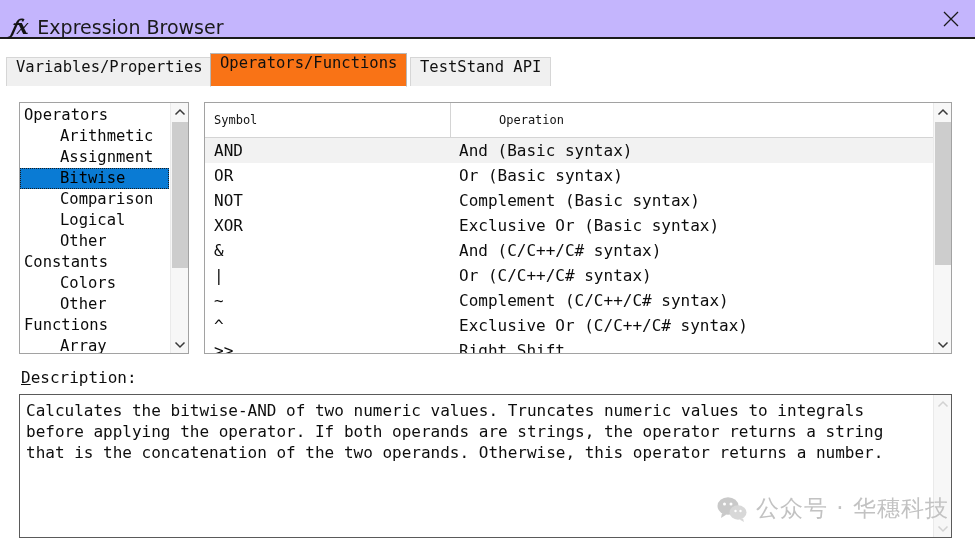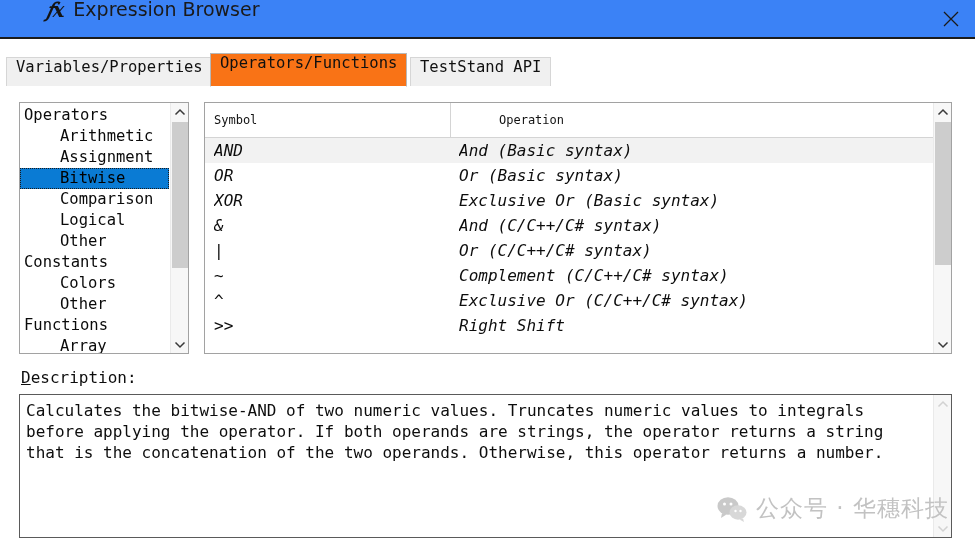--- a/index.html
+++ b/index.html
@@ -15,25 +15,24 @@
     background: #ffffff;
     position: relative;
   }
 
   
   .titlebar {
     position: absolute;
     left: 0; top: 0;
     width: 975px;
     height: 39px;
-    background: #3b82f6;
+    background: #c4b5fd;
     border-bottom: 2px solid #1b1b1b;
     display: flex;
-    align-items: flex-start;
-    padding-left: 36px;
+    align-items: flex-end;
   }
   .fx-icon {
     margin-left: 10px;
     font-family: "DejaVu Serif", "Liberation Serif", serif;
     font-style: italic;
     font-weight: bold;
     font-size: 20px;
     color: #141414;
     letter-spacing: -1px;
     line-height: 1;
@@ -169,21 +168,20 @@
   .list-header .col.sym { left: 0; width: 245px; }
   .list-header .col.op  { left: 245px; border-left: 1px solid #d4d4d4; width: 482px; padding-left: 48px; }
 
   .list-rows { position: relative; }
   .list-row {
     position: relative;
     height: 25px;
     line-height: 25px;
     cursor: default;
     white-space: nowrap;
-    font-style: italic;
   }
   .list-row.selected { background: #f2f2f2; }
   .list-row .c-sym,
   .list-row .c-op {
     position: absolute;
     top: 0;
     height: 25px;
     font-size: 16px;
     color: #0d0d0d;
     white-space: nowrap;
@@ -337,20 +335,24 @@
   <div class="list-rows" id="list-rows">
       <div class="list-row selected">
         <span class="c-sym">AND</span>
         <span class="c-op">And (Basic syntax)</span>
       </div>
       <div class="list-row">
         <span class="c-sym">OR</span>
         <span class="c-op">Or (Basic syntax)</span>
       </div>
       <div class="list-row">
+        <span class="c-sym">NOT</span>
+        <span class="c-op">Complement (Basic syntax)</span>
+      </div>
+      <div class="list-row">
         <span class="c-sym">XOR</span>
         <span class="c-op">Exclusive Or (Basic syntax)</span>
       </div>
       <div class="list-row">
         <span class="c-sym">&amp;</span>
         <span class="c-op">And (C/C++/C# syntax)</span>
       </div>
       <div class="list-row">
         <span class="c-sym">|</span>
         <span class="c-op">Or (C/C++/C# syntax)</span>

